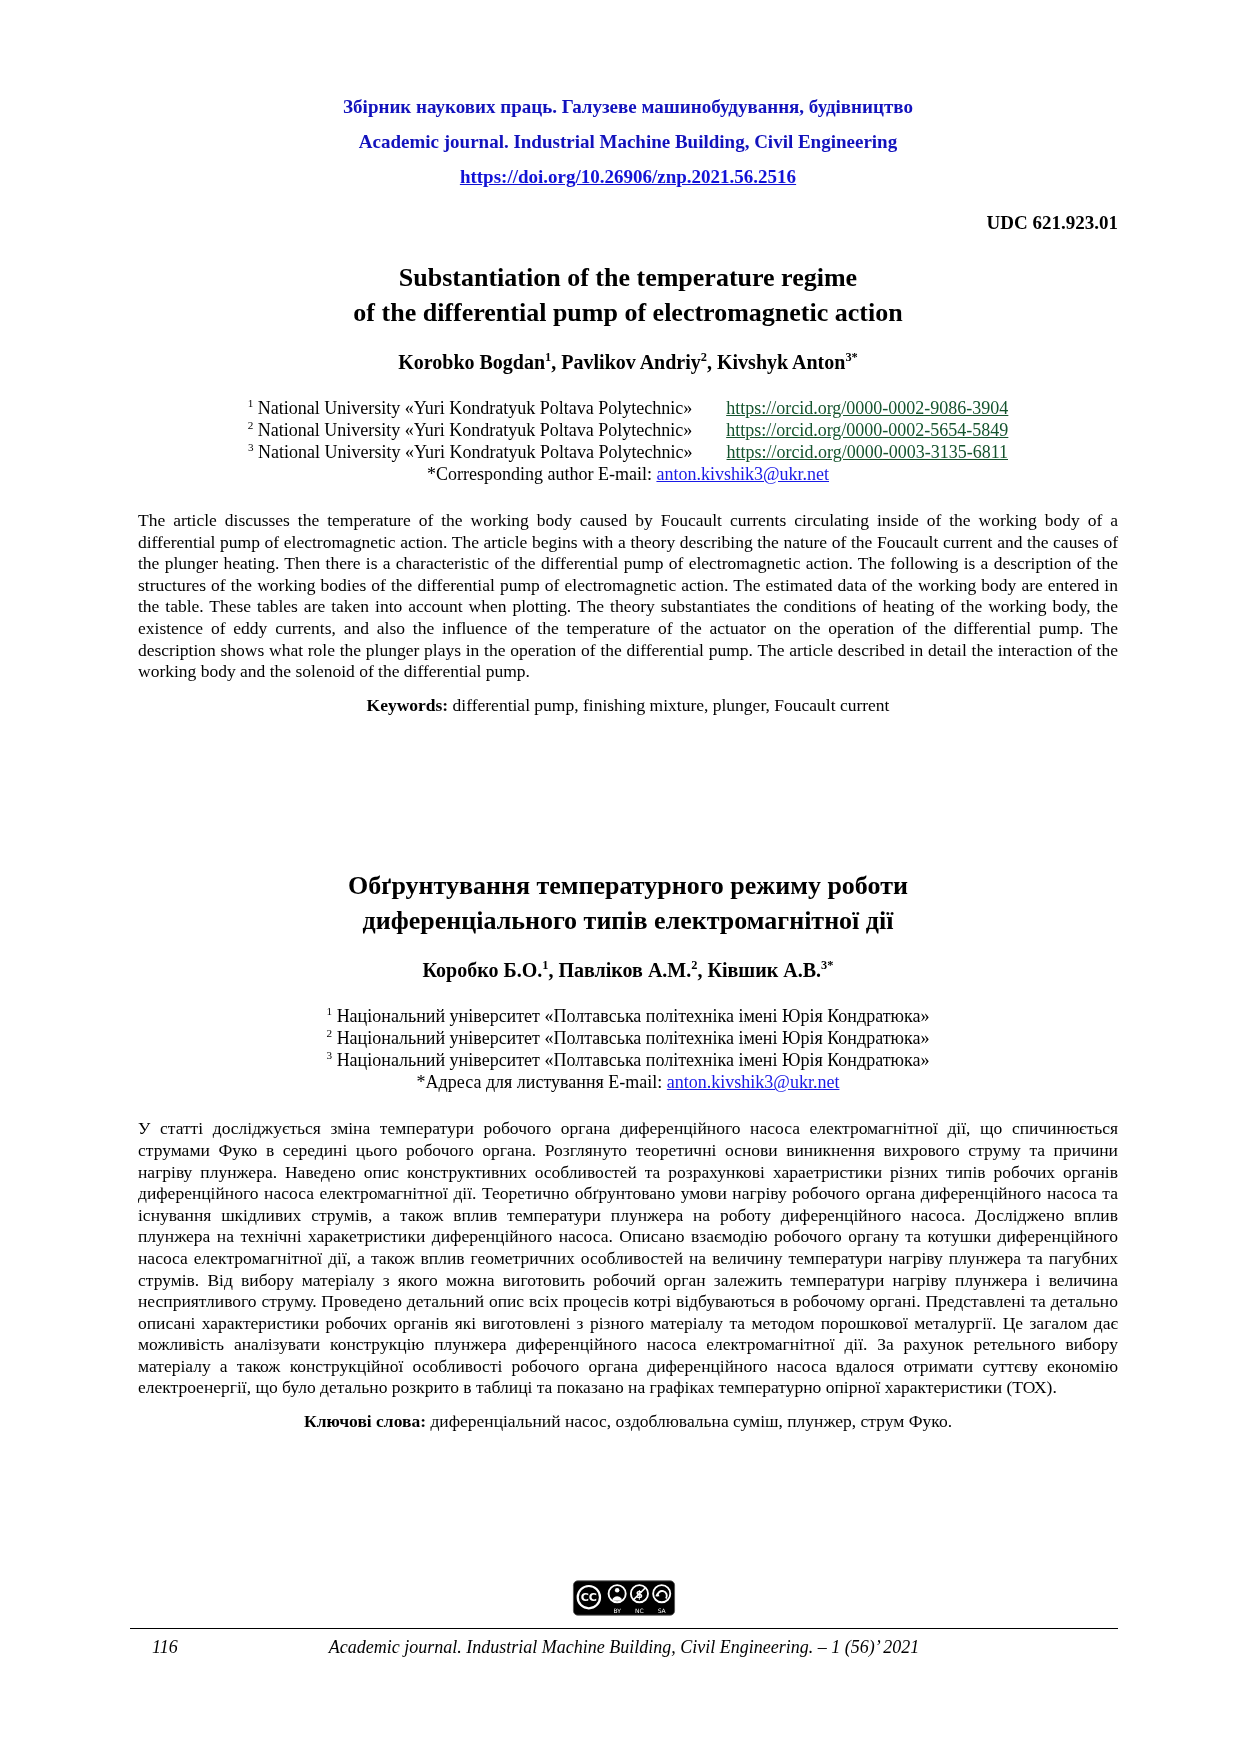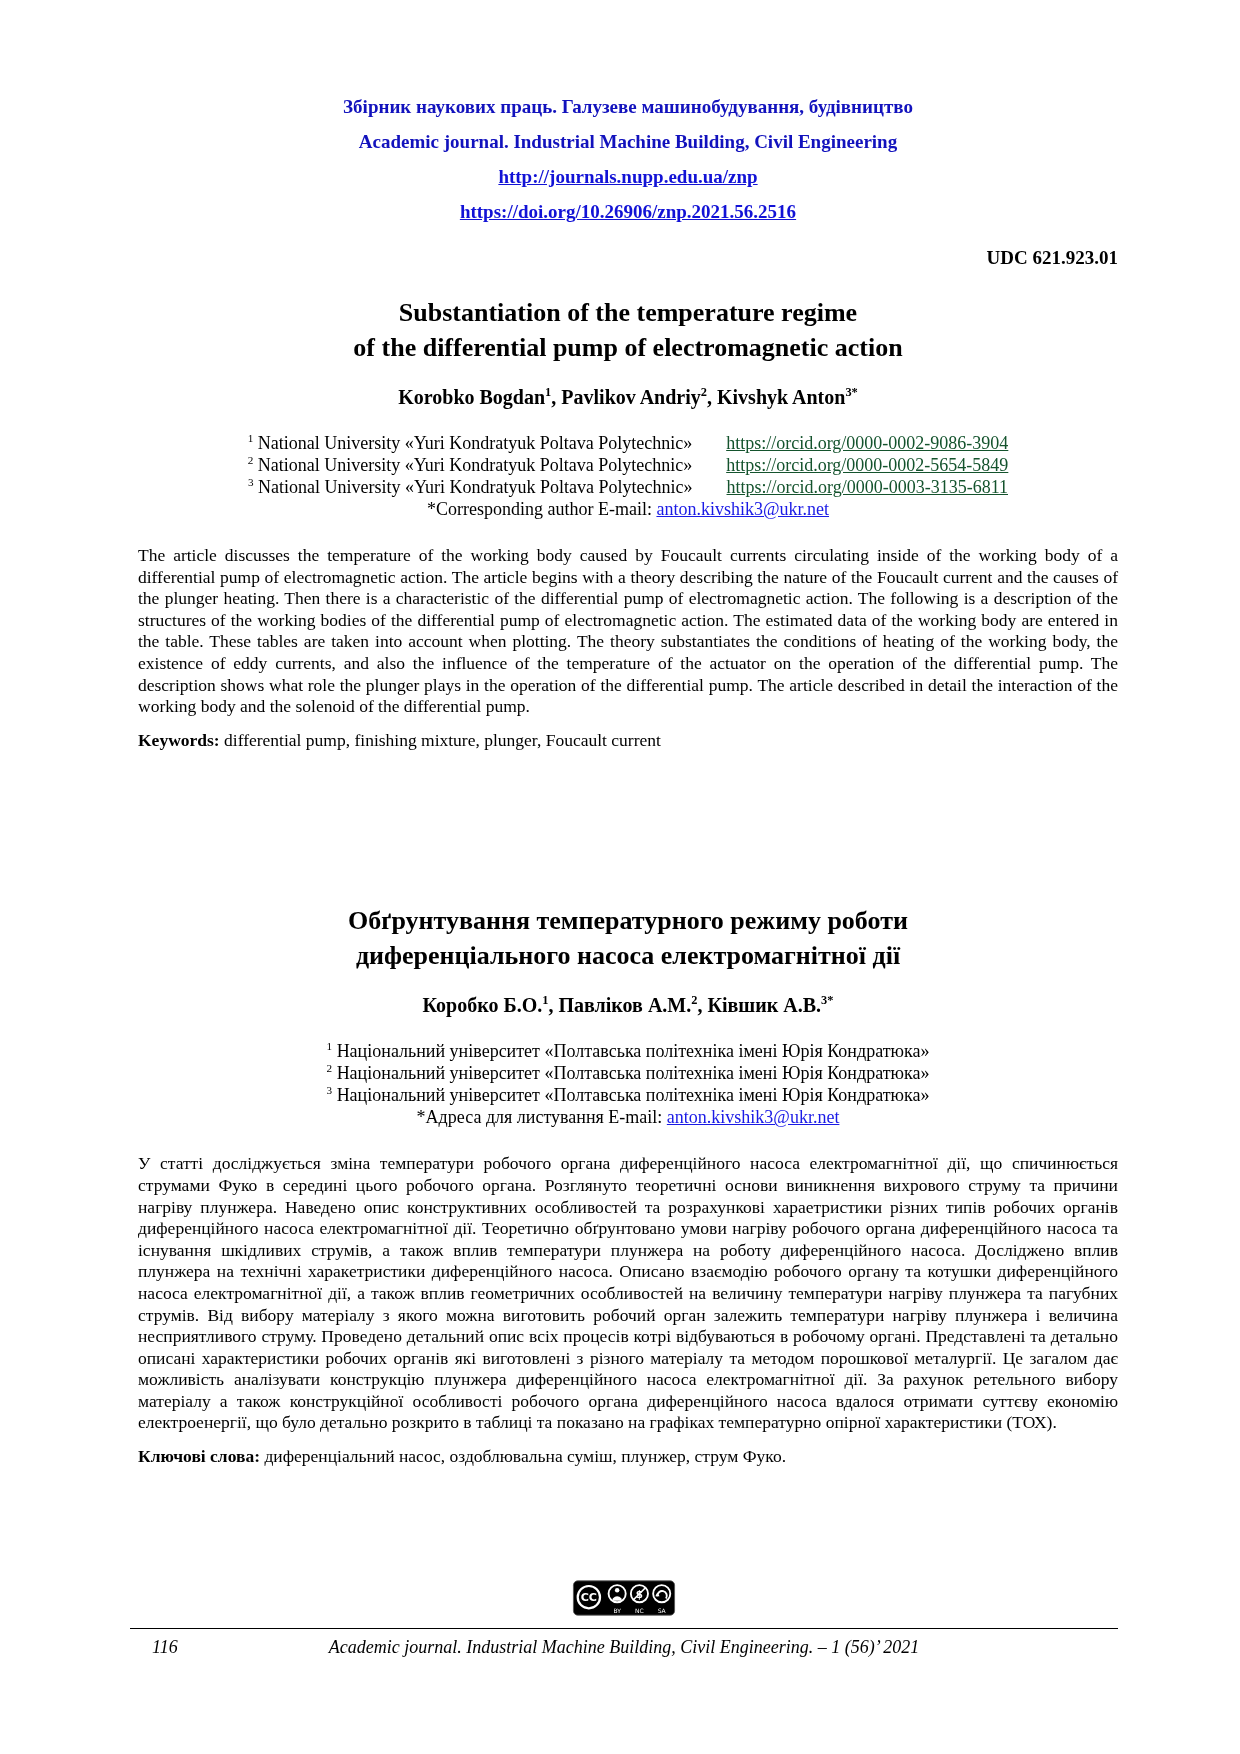--- a/index.html
+++ b/index.html
@@ -15,39 +15,38 @@
   .udc{margin-top:24px;font-size:19px;font-weight:bold;text-align:right;}
   .title{margin-top:26px;font-size:26px;font-weight:bold;line-height:35px;}
   .authors{margin-top:21px;font-size:20px;font-weight:bold;}
   sup{font-size:0.62em;vertical-align:super;line-height:0;}
   .affils{margin-top:23px;font-size:18px;line-height:22px;}
   .affil-row{white-space:nowrap;}
   .orcid{color:#14532d;text-decoration:underline;margin-left:34px;cursor:pointer;}
   .mail-line{font-size:18px;line-height:22px;}
   .mail-link{color:#1a1ae6;text-decoration:underline;cursor:pointer;}
   .abstract{margin-top:25px;font-size:17.5px;line-height:21.6px;text-align:justify;}
-  .keywords{margin-top:12px;font-size:17.5px;line-height:21.6px;text-align:left;}
+  .keywords{margin-top:12px;font-size:17.5px;line-height:21.6px;text-align:center;}
   .kw-label{font-weight:bold;}
   .uk-title{margin-top:152px;}
   .footer-area{position:absolute;left:130px;right:130px;top:1580px;}
   .cc-badge{display:block;margin:0 auto;width:104px;height:36px;cursor:pointer;}
   .footer-rule{border-top:1.5px solid #000;margin-top:12px;}
   .footer-line{position:relative;margin-top:8px;font-size:18px;font-style:italic;}
   .footer-page{position:absolute;left:22px;top:0;}
 </style>
 </head>
 <body>
 
 <div class="page">
   <div class="content">
 
     <div class="center">
       <div class="hdr-line">Збірник наукових праць. Галузеве машинобудування, будівництво</div>
       <div class="hdr-line">Academic journal. Industrial Machine Building, Civil Engineering</div>
-      <a class="hdr-link">http://journals.nupp.edu.ua/znp</a>
       <a class="hdr-link">https://doi.org/10.26906/znp.2021.56.2516</a>
     </div>
 
     <div class="udc">UDC 621.923.01</div>
 
     <div class="title center">
       <div>Substantiation of the temperature regime</div>
       <div>of the differential pump of electromagnetic action</div>
     </div>
 
@@ -63,21 +62,21 @@
     </div>
 
     <div class="abstract">The article discusses the temperature of the working body caused by Foucault currents circulating inside of the working body of a differential pump of electromagnetic action. The article begins with a theory describing the nature of the Foucault current and the causes of the plunger heating. Then there is a characteristic of the differential pump of electromagnetic action. The following is a description of the structures of the working bodies of the differential pump of electromagnetic action. The estimated data of the working body are entered in the table. These tables are taken into account when plotting. The theory substantiates the conditions of heating of the working body, the existence of eddy currents, and also the influence of the temperature of the actuator on the operation of the differential pump. The description shows what role the plunger plays in the operation of the differential pump. The article described in detail the interaction of the working body and the solenoid of the differential pump.</div>
 
     <div class="keywords">
       <span class="kw-label">Keywords:</span><span> differential pump, finishing mixture, plunger, Foucault current</span>
     </div>
 
     <div class="title center uk-title">
       <div>Обґрунтування температурного режиму роботи</div>
-      <div>диференціального насоса електромагнітної дії</div>
+      <div>диференціального типів електромагнітної дії</div>
     </div>
 
     <div class="authors center">
       <span><span>Коробко Б.О.</span><sup>1</sup><span>, </span></span><span><span>Павліков А.М.</span><sup>2</sup><span>, </span></span><span><span>Ківшик А.В.</span><sup>3*</sup><span></span></span>
     </div>
 
     <div class="affils center">
       <div class="affil-row"><sup>1</sup><span> Національний університет «Полтавська політехніка імені Юрія Кондратюка»</span></div>
       <div class="affil-row"><sup>2</sup><span> Національний університет «Полтавська політехніка імені Юрія Кондратюка»</span></div>
       <div class="affil-row"><sup>3</sup><span> Національний університет «Полтавська політехніка імені Юрія Кондратюка»</span></div>

